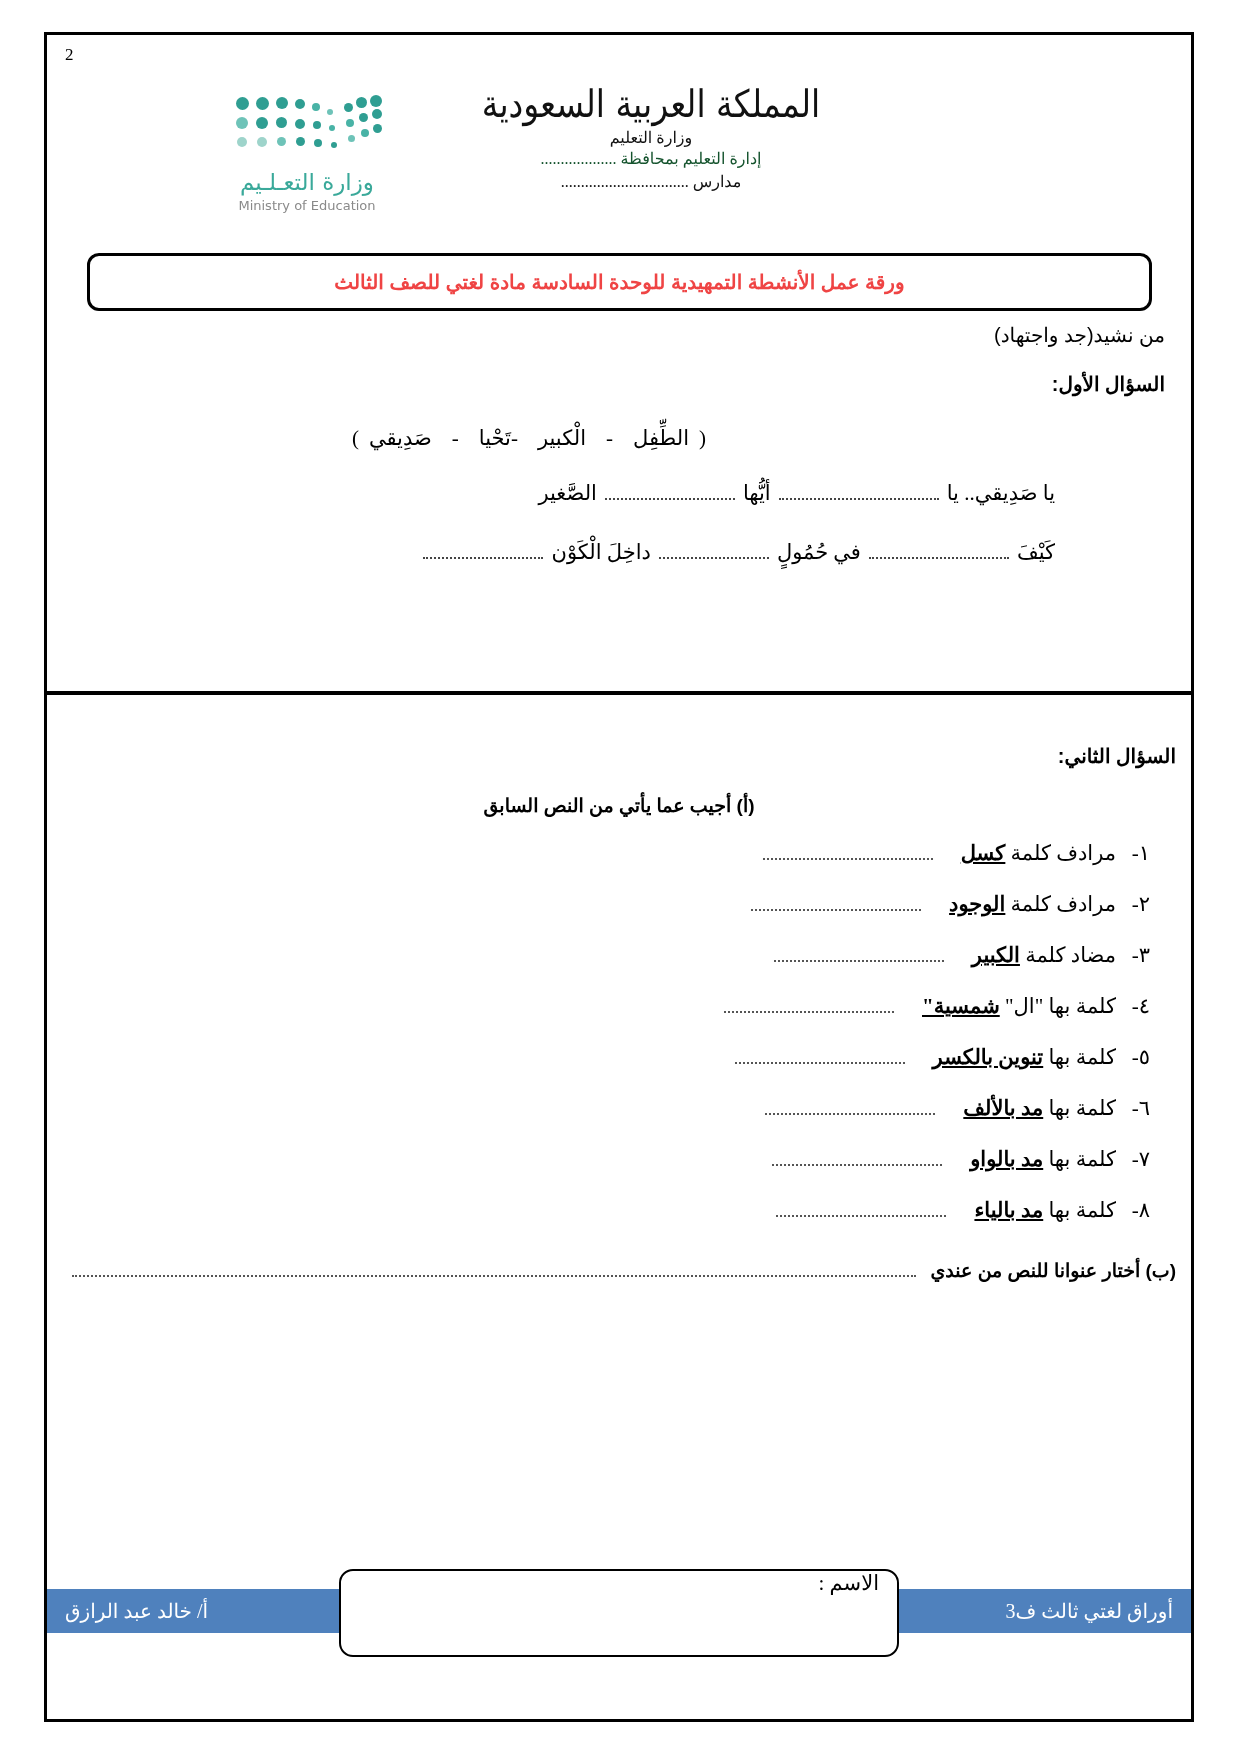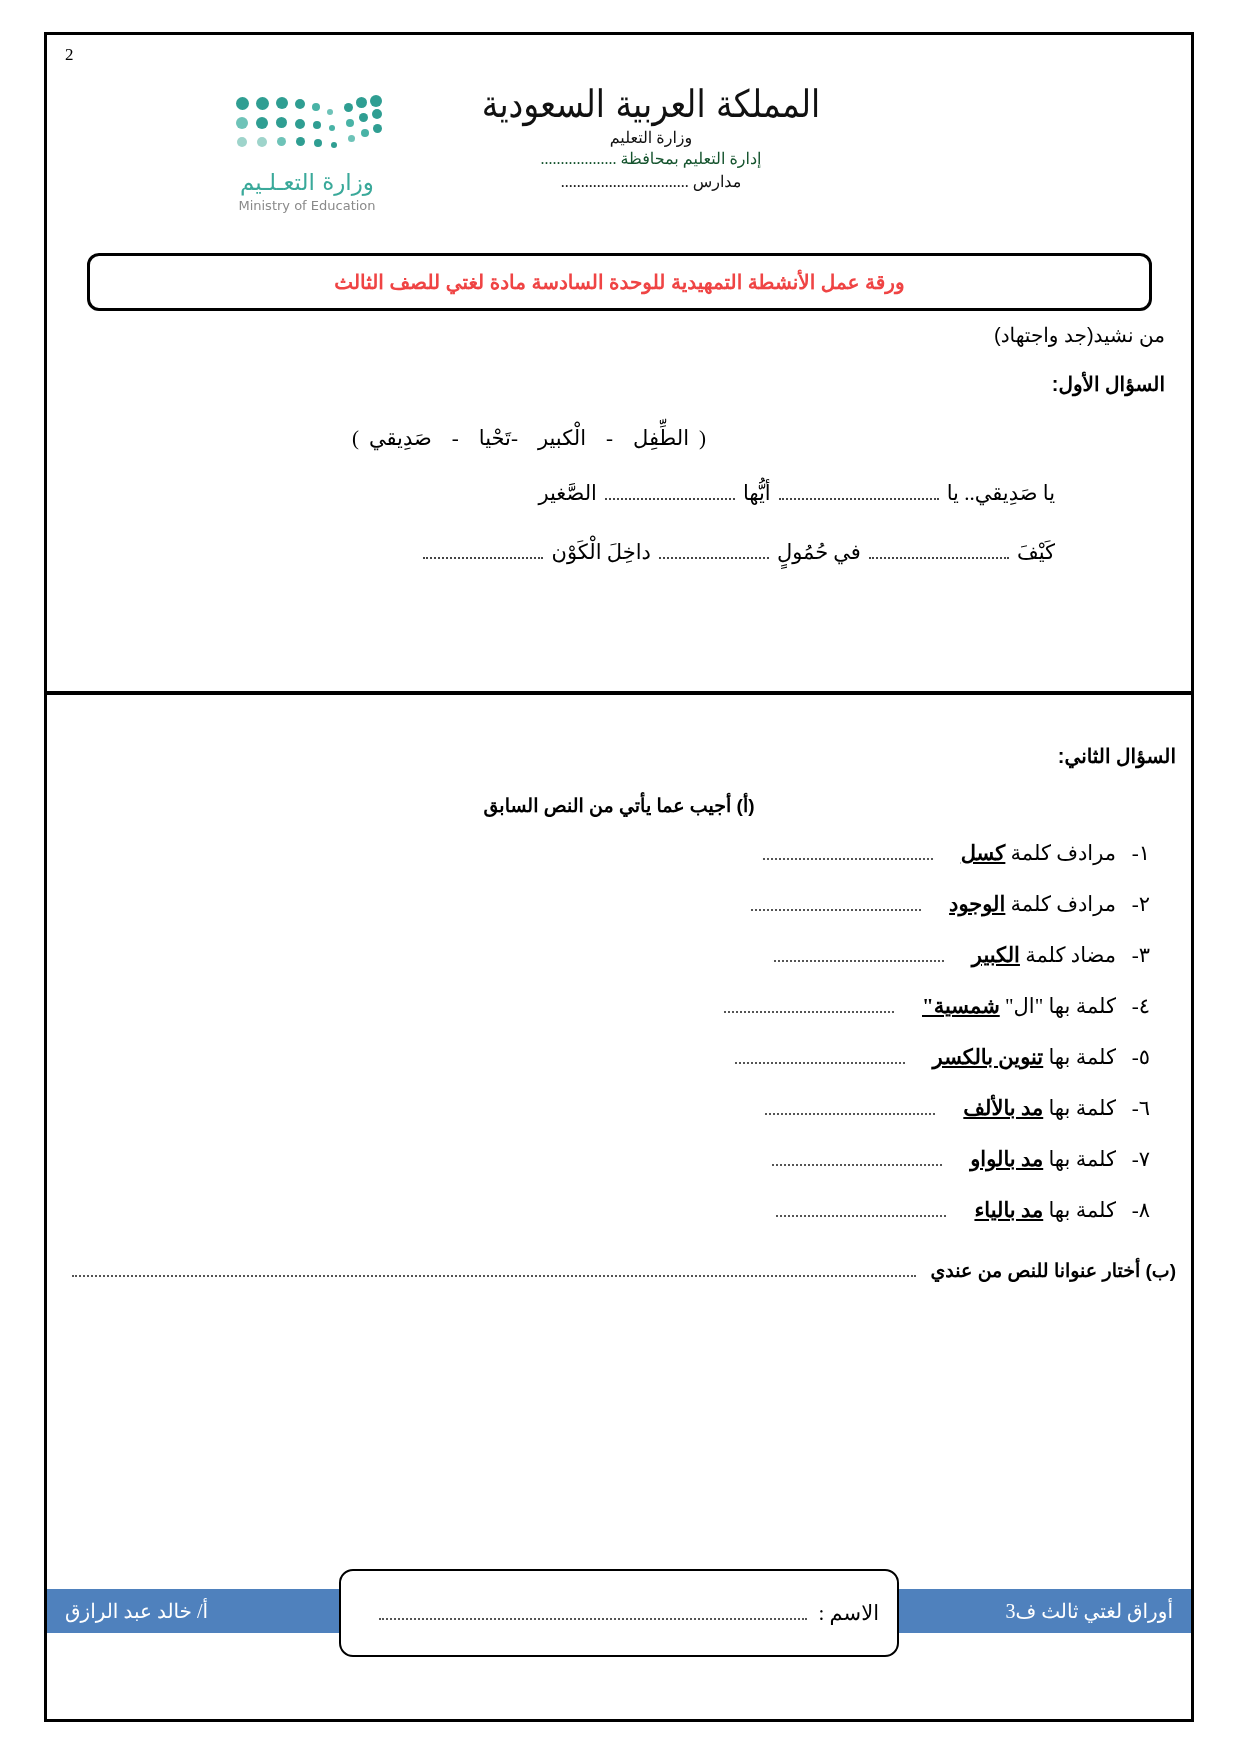--- a/index.html
+++ b/index.html
@@ -316,22 +316,22 @@
     right: 0;
     bottom: 62px;
     margin: 0 auto;
     width: 560px;
     height: 88px;
     border: 2px solid #000;
     border-radius: 14px;
     background: #fff;
     box-sizing: border-box;
     display: flex;
-    flex-direction: row;
-    align-items: center;
+    flex-direction: column;
+    align-items: flex-start;
     padding: 0 18px;
   }
   .name-box .nm-label {
     font-size: 21px;
     font-family: "Liberation Serif", serif;
     white-space: nowrap;
     color: #000;
   }
   .name-box .nm-blank {
     flex: 1;

